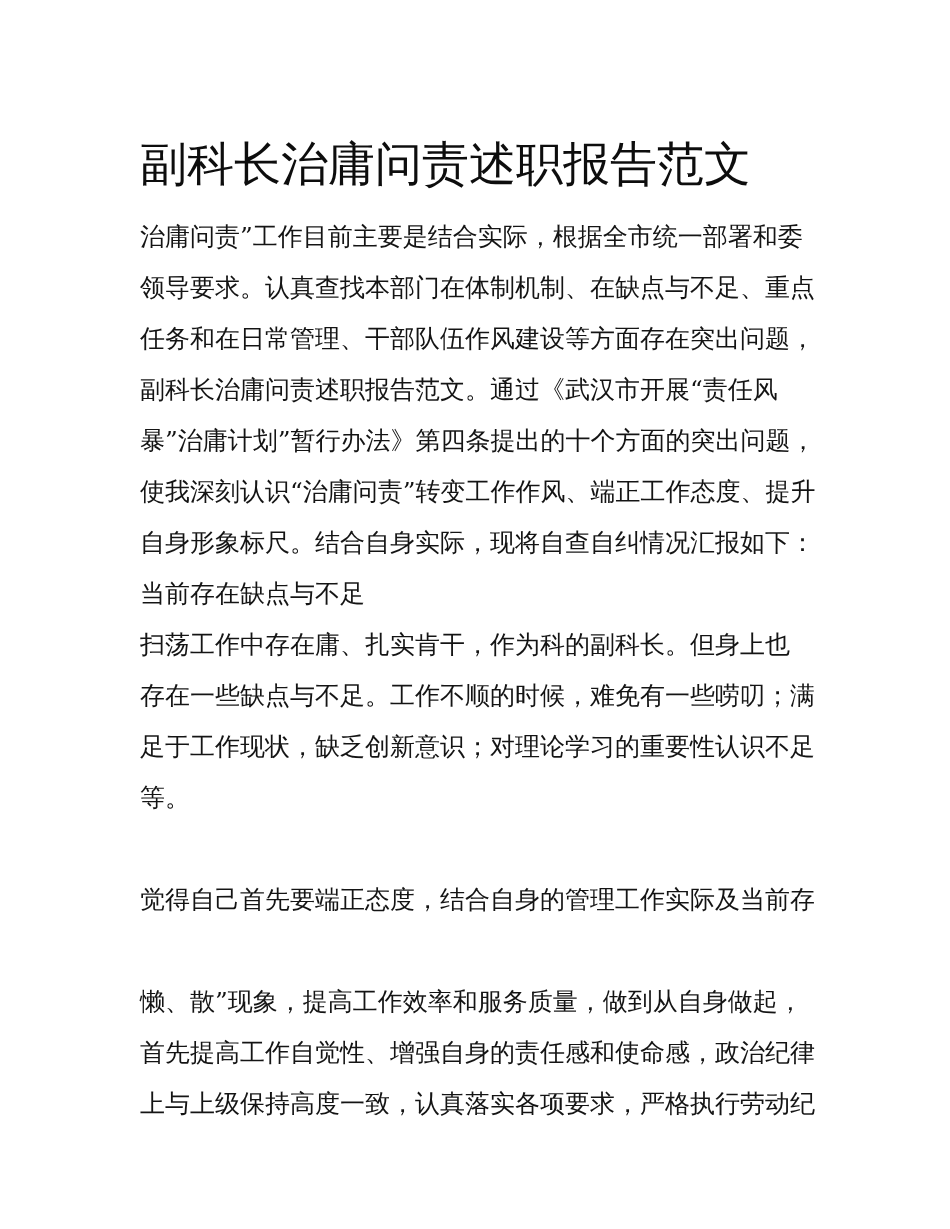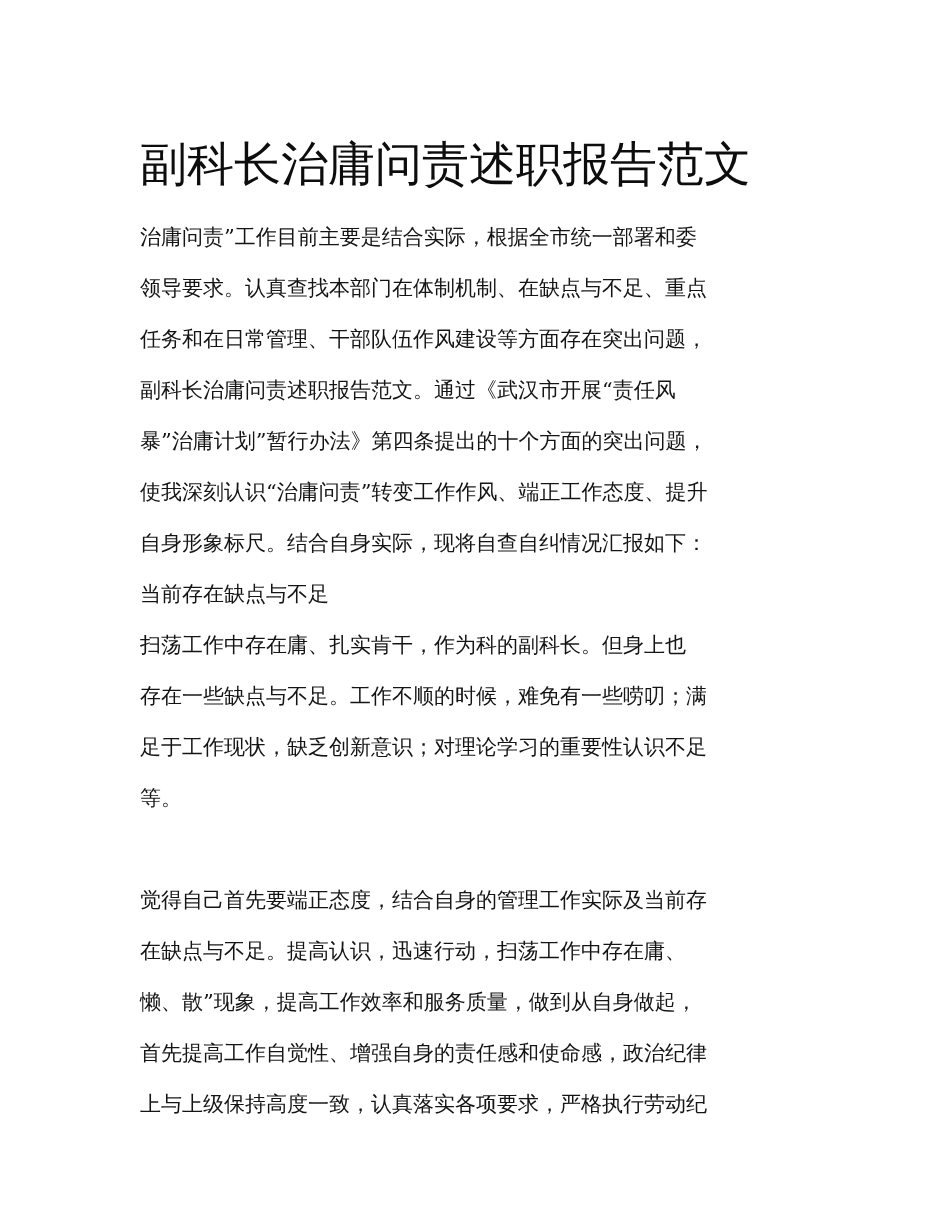--- a/index.html
+++ b/index.html
@@ -28,21 +28,21 @@
     top: 118px;
     font-size: 47px;
     line-height: 60px;
     letter-spacing: 0px;
     white-space: nowrap;
     color: #0d0d0d;
   }
   .line {
     position: absolute;
     left: 140px;
-    font-size: 21px;
+    font-size: 25px;
     line-height: 34px;
     white-space: nowrap;
     color: #141414;
   }
 </style>
 </head>
 <body>
 
 <div class="page">
   <div class="title">副科长治庸问责述职报告范文</div>
@@ -53,17 +53,16 @@
   <div class="line" style="top:357px">副科长治庸问责述职报告范文。通过《武汉市开展“责任风</div>
   <div class="line" style="top:408px">暴”治庸计划”暂行办法》第四条提出的十个方面的突出问题，</div>
   <div class="line" style="top:459px">使我深刻认识“治庸问责”转变工作作风、端正工作态度、提升</div>
   <div class="line" style="top:510px">自身形象标尺。结合自身实际，现将自查自纠情况汇报如下：</div>
   <div class="line" style="top:561px">当前存在缺点与不足</div>
   <div class="line" style="top:612px">扫荡工作中存在庸、扎实肯干，作为科的副科长。但身上也</div>
   <div class="line" style="top:663px">存在一些缺点与不足。工作不顺的时候，难免有一些唠叨；满</div>
   <div class="line" style="top:714px">足于工作现状，缺乏创新意识；对理论学习的重要性认识不足</div>
   <div class="line" style="top:765px">等。</div>
   <div class="line" style="top:867px">觉得自己首先要端正态度，结合自身的管理工作实际及当前存</div>
-  <div class="line" style="top:918px">在缺点与不足。提高认识，迅速行动，扫荡工作中存在庸、</div>
   <div class="line" style="top:969px">懒、散”现象，提高工作效率和服务质量，做到从自身做起，</div>
   <div class="line" style="top:1020px">首先提高工作自觉性、增强自身的责任感和使命感，政治纪律</div>
   <div class="line" style="top:1071px">上与上级保持高度一致，认真落实各项要求，严格执行劳动纪</div>
 </div>
 
 </body></html>

